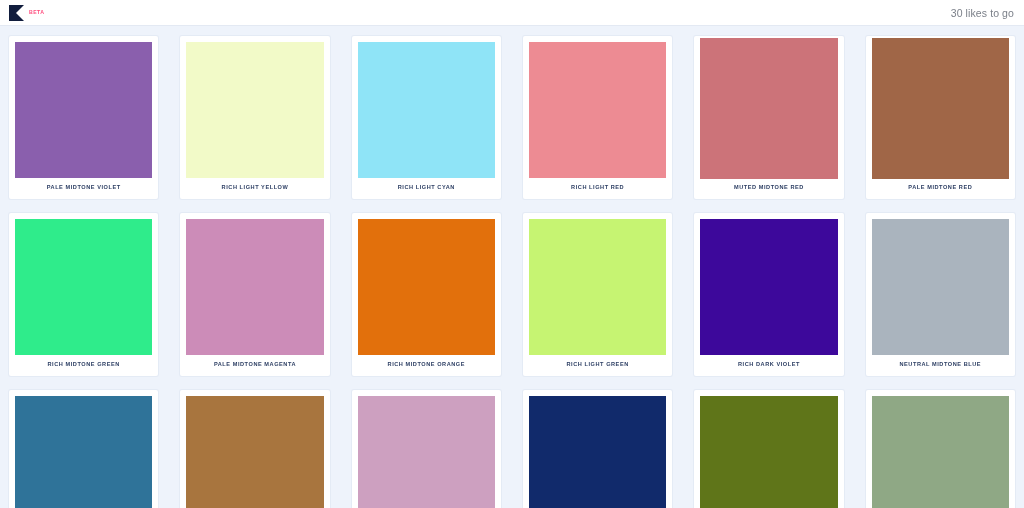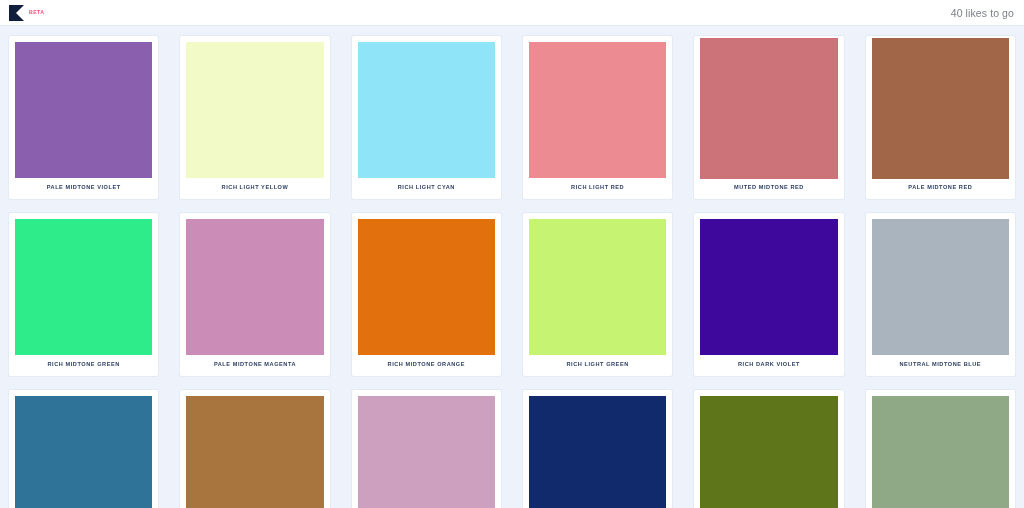--- a/index.html
+++ b/index.html
@@ -96,21 +96,21 @@
 <body>
 
 <div class="app-header">
   <div class="brand">
     <svg class="logo-mark" viewBox="0 0 15 16">
       <path d="M0 0 H15 V16 H0 Z M15 0" fill="#111d3d"></path>
       <path d="M15 0 L7 8 L15 16 Z" fill="#ffffff"></path>
     </svg>
     <span class="beta-badge">BETA</span>
   </div>
-  <div class="likes-counter">40 likes to go</div>
+  <div class="likes-counter">30 likes to go</div>
 </div>
 
 <div class="swatch-grid" id="grid-row1">
     <div class="swatch-card row1">
       <div class="swatch-color" style="background: rgb(138, 95, 173);"></div>
       <div class="swatch-label">PALE MIDTONE VIOLET</div>
     </div>
     <div class="swatch-card row1">
       <div class="swatch-color" style="background: rgb(242, 250, 200);"></div>
       <div class="swatch-label">RICH LIGHT YELLOW</div>

